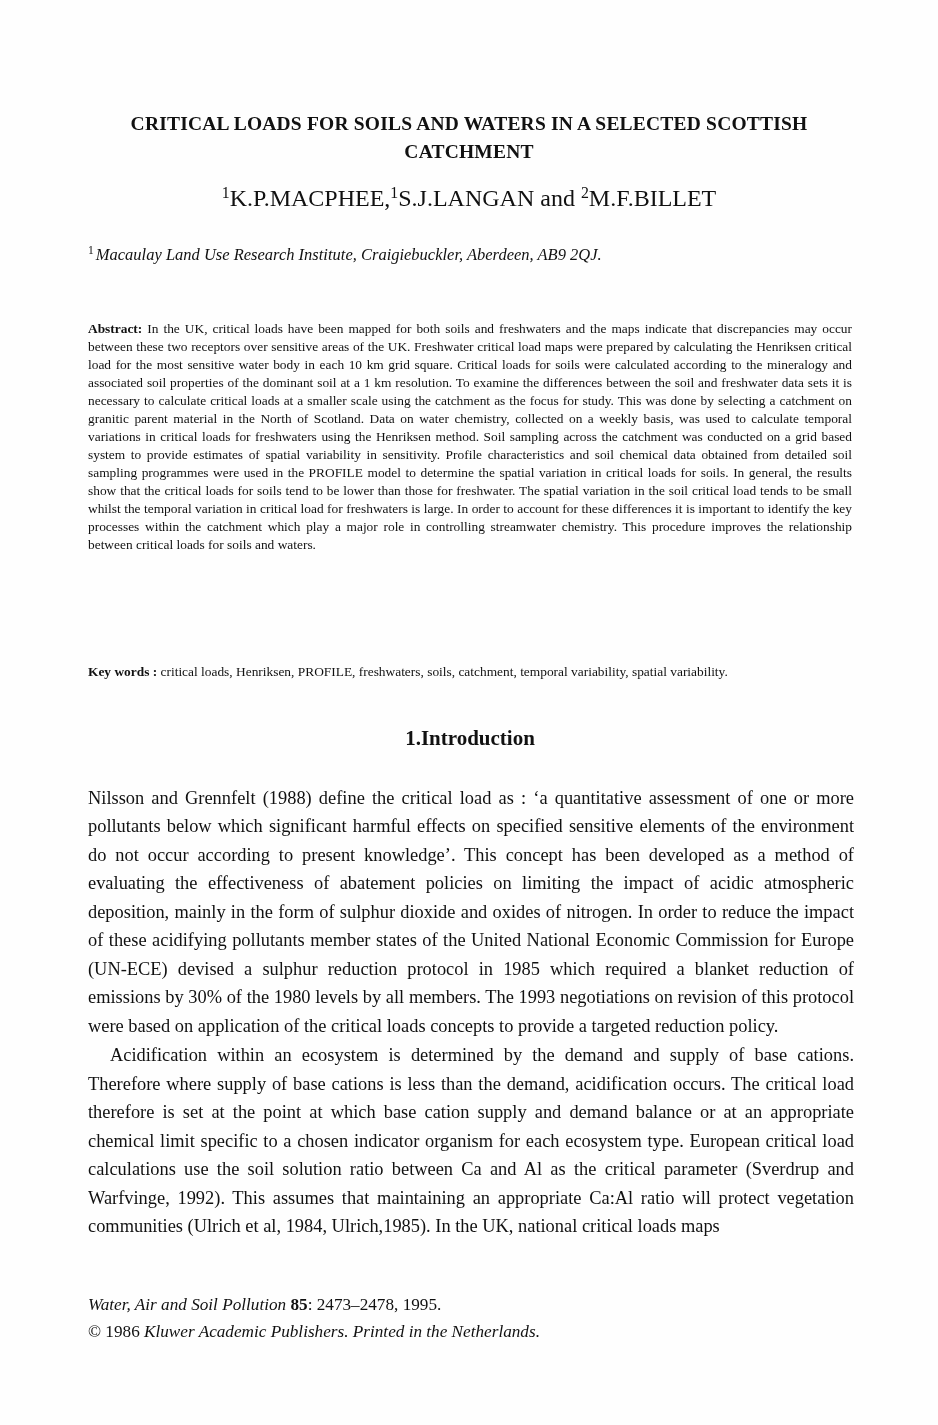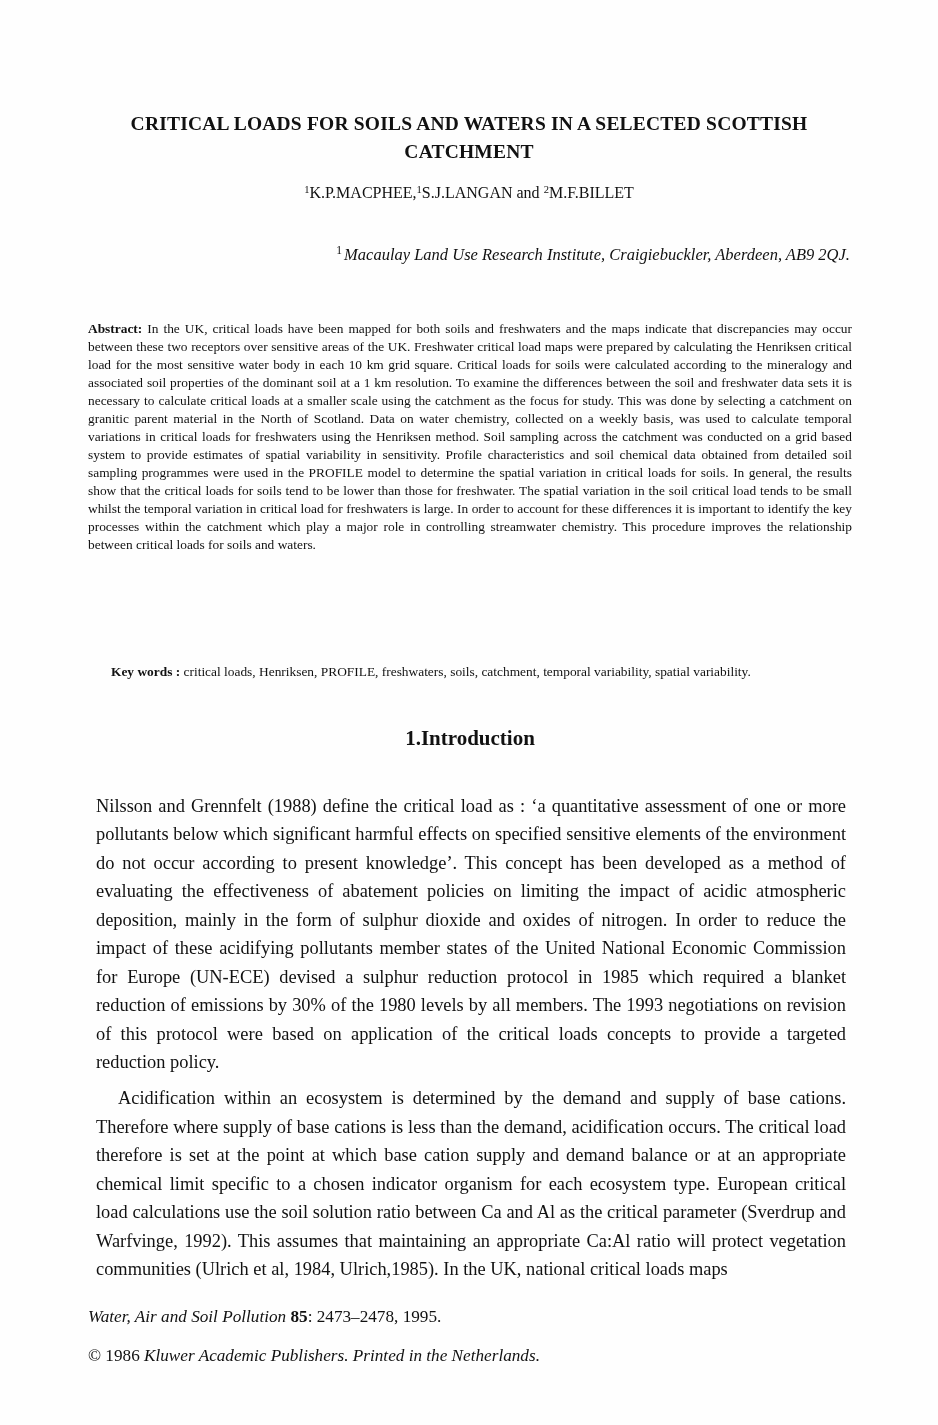--- a/index.html
+++ b/index.html
@@ -29,34 +29,34 @@
     font-size: 19.5px;
     line-height: 1.42;
     letter-spacing: 0.2px;
   }
   .authors {
     position: absolute;
     left: 88px;
     top: 183px;
     width: 762px;
     text-align: center;
-    font-size: 16px;
+    font-size: 24px;
     line-height: 1.3;
   }
   .authors sup {
     font-size: 0.66em;
     vertical-align: 0.52em;
     line-height: 0;
   }
   .affiliations {
     position: absolute;
     left: 88px;
     top: 243px;
     width: 762px;
-    text-align: right;
+    text-align: left;
     font-style: italic;
     font-size: 16.5px;
     line-height: 1.48;
   }
   .affiliations .aff-line { display: block; white-space: nowrap; }
   .affiliations sup {
     font-style: normal;
     font-size: 0.7em;
     vertical-align: 0.5em;
     line-height: 0;
@@ -76,21 +76,21 @@
   .abstract .lbl { font-weight: bold; }
   .keywords {
     position: absolute;
     left: 88px;
     top: 663px;
     width: 764px;
     font-size: 13.4px;
     line-height: 1.345;
     text-align: justify;
   }
-  .keywords .lbl { font-weight: bold; margin-left: 23px; }
+  .keywords .lbl { font-weight: bold; }
   
   .section-heading {
     position: absolute;
     left: 88px;
     top: 726px;
     width: 764px;
     text-align: center;
     font-weight: bold;
     font-size: 21px;
   }
@@ -98,33 +98,33 @@
   .body-text {
     position: absolute;
     left: 88px;
     top: 784px;
     width: 766px;
     font-size: 18.4px;
     line-height: 1.545;
     text-align: justify;
     text-justify: inter-word;
   }
-  .body-text p { margin: 8px; }
+  .body-text p { margin: 0; }
   .body-text p.indent { text-indent: 22px; margin-top: 0.08em; }
   
   .footer {
     position: absolute;
     left: 88px;
     top: 1292px;
     width: 700px;
     font-style: italic;
     font-size: 17.2px;
     line-height: 1.55;
   }
-  .footer .ln { display: block; white-space: nowrap; margin-top: 12px; }
+  .footer .ln { display: block; white-space: nowrap; }
   .footer .vol { font-style: normal; font-weight: bold; }
   .footer .plain { font-style: normal; }
 </style>
 </head>
 <body>
 
 <div class="page">
 
   <div class="title">CRITICAL LOADS FOR SOILS AND WATERS IN A SELECTED SCOTTISH CATCHMENT</div>
 

